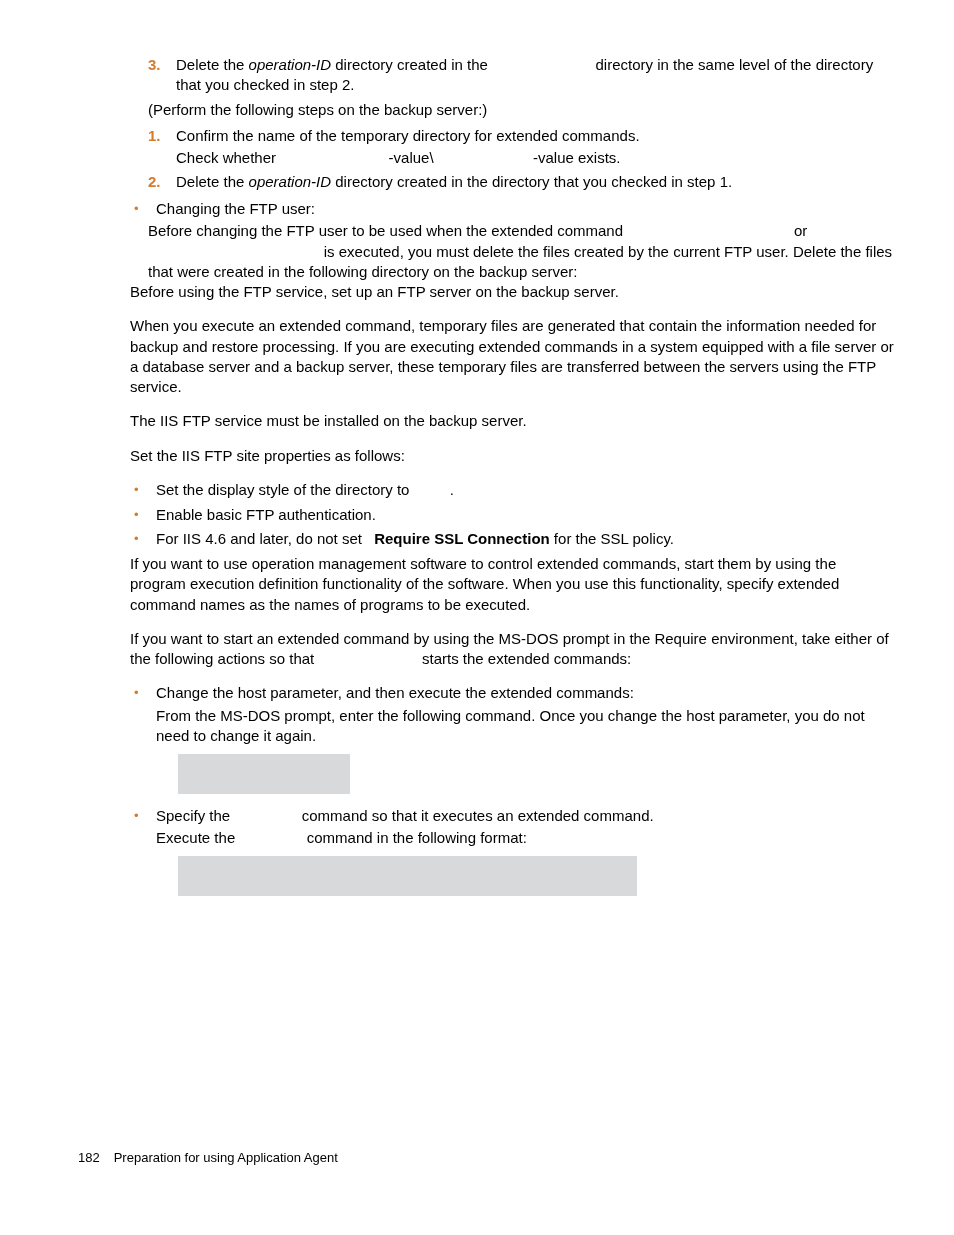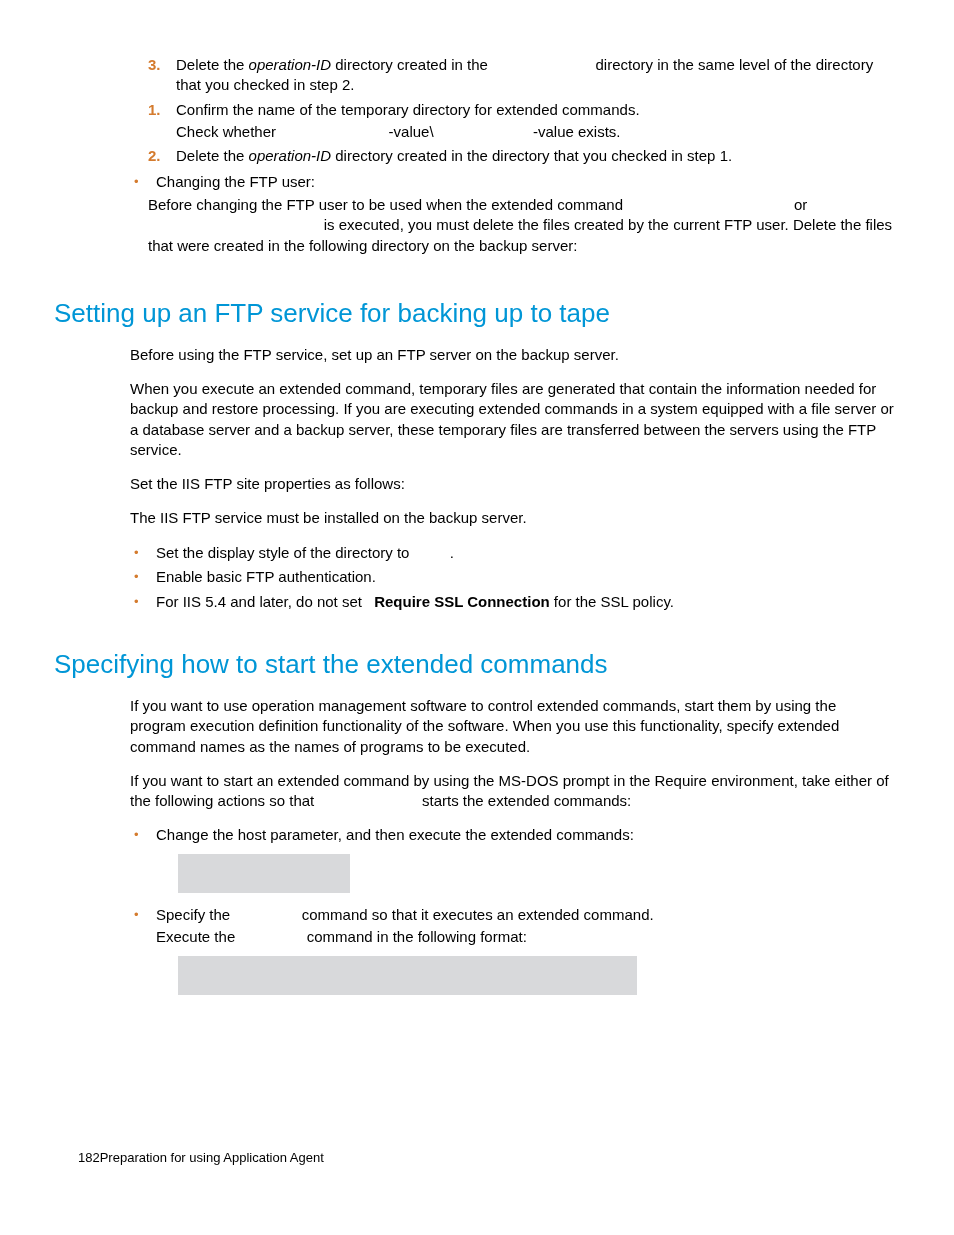--- a/index.html
+++ b/index.html
@@ -91,37 +91,38 @@
       margin-left: 22px;
       font-size: 14px;
     }
     .bold { font-weight: bold; margin-left: 8px; }
     .footer {
       position: absolute;
       bottom: 68px;
       left: 78px;
       font-size: 13px;
     }
-    .footer-num { }
+    .footer-num { margin-right: 14px; }
     .sub-para {
       margin-top: 2px;
     }
   </style>
 </head>
 <body>
 
 <div class="page">
 
   <div class="ol-item">
     <div class="ol-num">3.</div>
     <div class="ol-body">
       <span>Delete the </span><span class="italic">operation-ID</span><span> directory created in the </span><span class="mono-space" style="color:transparent;">script_work</span><span> directory in the same level of the directory that you checked in step 2.</span>
     </div>
   </div>
 
+  <div class="paren-note">(Perform the following steps on the backup server:)</div>
 
   <div class="ol-item">
     <div class="ol-num">1.</div>
     <div class="ol-body">
       <div>Confirm the name of the temporary directory for extended commands.</div>
       <div class="sub-para">
         <span>Check whether </span><span class="mono-space" style="color:transparent;">FTP_HOME_DIR</span><span>-value\</span><span class="mono-space" style="color:transparent;">FTP_SUB_DIR</span><span>-value exists.</span>
       </div>
     </div>
   </div>
@@ -136,53 +137,52 @@
   <div class="bullet-item" style="margin-top:6px;">
     <div class="bullet-dot">•</div>
     <div class="bullet-body">
       <div>Changing the FTP user:</div>
     </div>
   </div>
   <div class="block-text">
     <span>Before changing the FTP user to be used when the extended command </span><span class="mono-space" style="color:transparent;">EX_DRM_TAPE_BACKUP</span><span> or </span><span class="mono-space" style="color:transparent;">EX_DRM_TAPE_RESTORE</span><span> is executed, you must delete the files created by the current FTP user. Delete the files that were created in the following directory on the backup server:</span>
   </div>
 
-  <h2 class="h2">Setting up an FTP service for backing up to tape</h2>
   <p class="body-para">Before using the FTP service, set up an FTP server on the backup server.</p>
   <p class="body-para">When you execute an extended command, temporary files are generated that contain the information needed for backup and restore processing. If you are executing extended commands in a system equipped with a file server or a database server and a backup server, these temporary files are transferred between the servers using the FTP service.</p>
+  <p class="body-para">The IIS FTP service must be installed on the backup server.</p>
   <p class="body-para">Set the IIS FTP site properties as follows:</p>
-  <p class="body-para">The IIS FTP service must be installed on the backup server.</p>
 
   <div class="bullet-item-2">
     <div class="bullet-dot">•</div>
     <div class="bullet-body">
       <span>Set the display style of the directory to </span><span class="mono-space" style="color:transparent;">UNIX</span><span>.</span>
     </div>
   </div>
   <div class="bullet-item-2">
     <div class="bullet-dot">•</div>
     <div class="bullet-body">Enable basic FTP authentication.</div>
   </div>
   <div class="bullet-item-2">
     <div class="bullet-dot">•</div>
     <div class="bullet-body">
-      <span>For IIS 5.4 and later, do not set </span><span class="bold">Require SSL Connection</span><span> for the SSL policy.</span>
-    </div>
-  </div>
-
-  <h2 class="h2" style="margin-top:34px;">Specifying how to start the extended commands</h2>
+      <span>For IIS 4.6 and later, do not set </span><span class="bold">Require SSL Connection</span><span> for the SSL policy.</span>
+    </div>
+  </div>
+
   <p class="body-para">If you want to use operation management software to control extended commands, start them by using the program execution definition functionality of the software. When you use this functionality, specify extended command names as the names of programs to be executed.</p>
   <p class="body-para">
     <span>If you want to start an extended command by using the MS-DOS prompt in the Require environment, take either of the following actions so that </span><span class="mono-space" style="color:transparent;">cscript.exe</span><span> starts the extended commands:</span>
   </p>
 
   <div class="bullet-item-2">
     <div class="bullet-dot">•</div>
     <div class="bullet-body">
       <div>Change the host parameter, and then execute the extended commands:</div>
+      <div class="sub-para">From the MS-DOS prompt, enter the following command. Once you change the host parameter, you do not need to change it again.</div>
       <div class="code-block" style="color:transparent; user-select:none;">
         <div>cscript //H:Cscript</div>
       </div>
     </div>
   </div>
 
   <div class="bullet-item-2">
     <div class="bullet-dot">•</div>
     <div class="bullet-body">
       <div>

